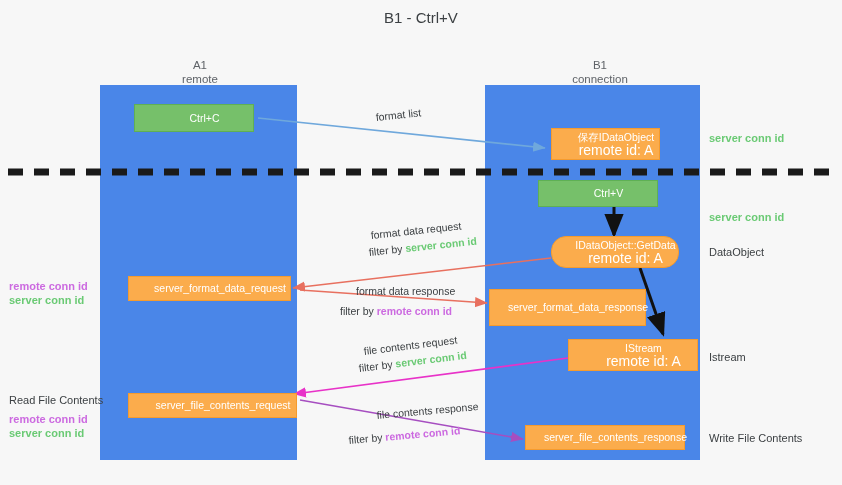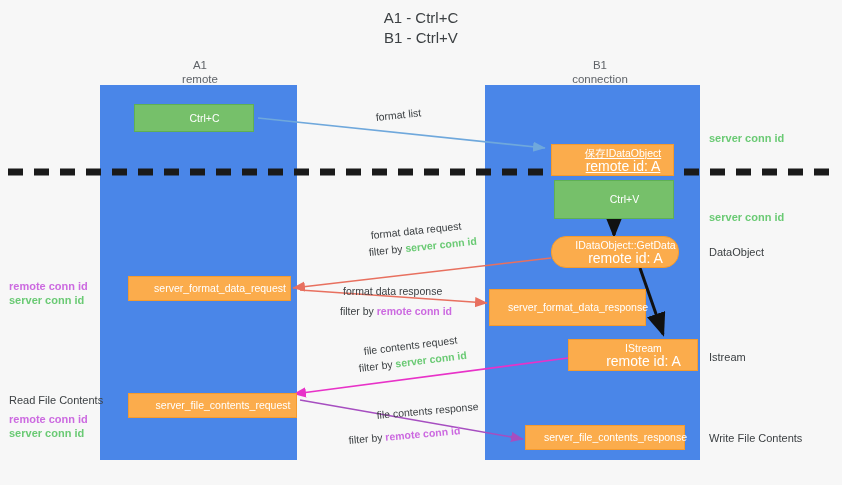--- a/index.html
+++ b/index.html
@@ -46,21 +46,20 @@
     position:absolute;font-size:10.5px;line-height:14px;white-space:nowrap;color:#3c4043;
   }
   svg.overlay{position:absolute;left:0;top:0;width:842px;height:485px;pointer-events:none;}
 </style>
 </head>
 <body>
 
 <div id="stage">
 
   <div class="title">
-    <div>A1 - Ctrl+C</div>
     <div>B1 - Ctrl+V</div>
   </div>
 
   <div class="lane-head" style="left:140px;top:58px;width:120px;">
     <div>A1</div>
     <div>remote</div>
   </div>
   <div class="lane-head" style="left:535px;top:58px;width:130px;">
     <div>B1</div>
     <div>connection</div>
@@ -102,26 +101,26 @@
 
     <path d="M300,400 L523,439" stroke="#a64ec0" stroke-width="1.6" fill="none" marker-end="url(#ah-purple)"></path>
 
     <path d="M8,172 L834,172" stroke="#1a1a1a" stroke-width="7" stroke-linecap="butt" stroke-dasharray="15 11" fill="none"></path>
   </svg>
 
   <div class="node green" style="left:134px;top:104px;width:120px;height:28px;">
     <div>Ctrl+C</div>
   </div>
 
-  <div class="node orange" style="left:551px;top:144px;width:123px;height:32px;text-decoration:underline;">
+  <div class="node orange" style="left:551px;top:128px;width:109px;height:32px;">
     <div>保存IDataObject</div>
     <div class="l2">remote id: A</div>
   </div>
 
-  <div class="node green" style="left:554px;top:180px;width:120px;height:39px;">
+  <div class="node green" style="left:538px;top:180px;width:120px;height:27px;">
     <div>Ctrl+V</div>
   </div>
 
   <div class="node orange" style="left:551px;top:236px;width:128px;height:32px;border-radius:15px;">
     <div>IDataObject::GetData</div>
     <div class="l2">remote id: A</div>
   </div>
 
   <div class="node orange" style="left:568px;top:339px;width:130px;height:32px;">
     <div>IStream</div>
@@ -144,21 +143,21 @@
     <div>server_file_contents_response</div>
   </div>
 
   <div class="cap" style="left:375px;top:110px;transform:rotate(-6deg);transform-origin:left top;">format list</div>
 
   <div class="cap" style="left:370px;top:228px;transform:rotate(-6deg);transform-origin:left top;">format data request</div>
   <div class="cap" style="left:368px;top:245px;transform:rotate(-6deg);transform-origin:left top;">
     <span>filter by </span><span class="green-txt">server conn id</span>
   </div>
 
-  <div class="cap" style="left:343px;top:284px;">format data response</div>
+  <div class="cap" style="left:356px;top:284px;">format data response</div>
   <div class="cap" style="left:340px;top:304px;">
     <span>filter by </span><span class="purple-txt">remote conn id</span>
   </div>
 
   <div class="cap" style="left:363px;top:344px;transform:rotate(-7deg);transform-origin:left top;">file contents request</div>
   <div class="cap" style="left:358px;top:361px;transform:rotate(-7deg);transform-origin:left top;">
     <span>filter by </span><span class="green-txt">server conn id</span>
   </div>
 
   <div class="cap" style="left:376px;top:408px;transform:rotate(-5deg);transform-origin:left top;">file contents response</div>

